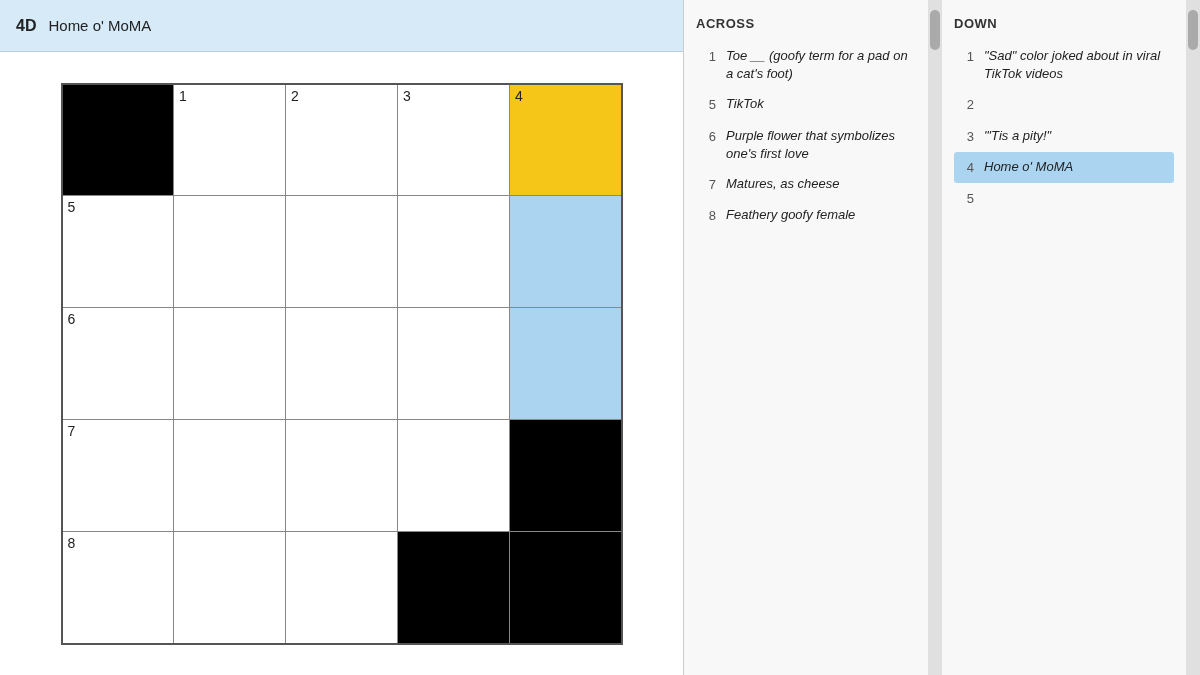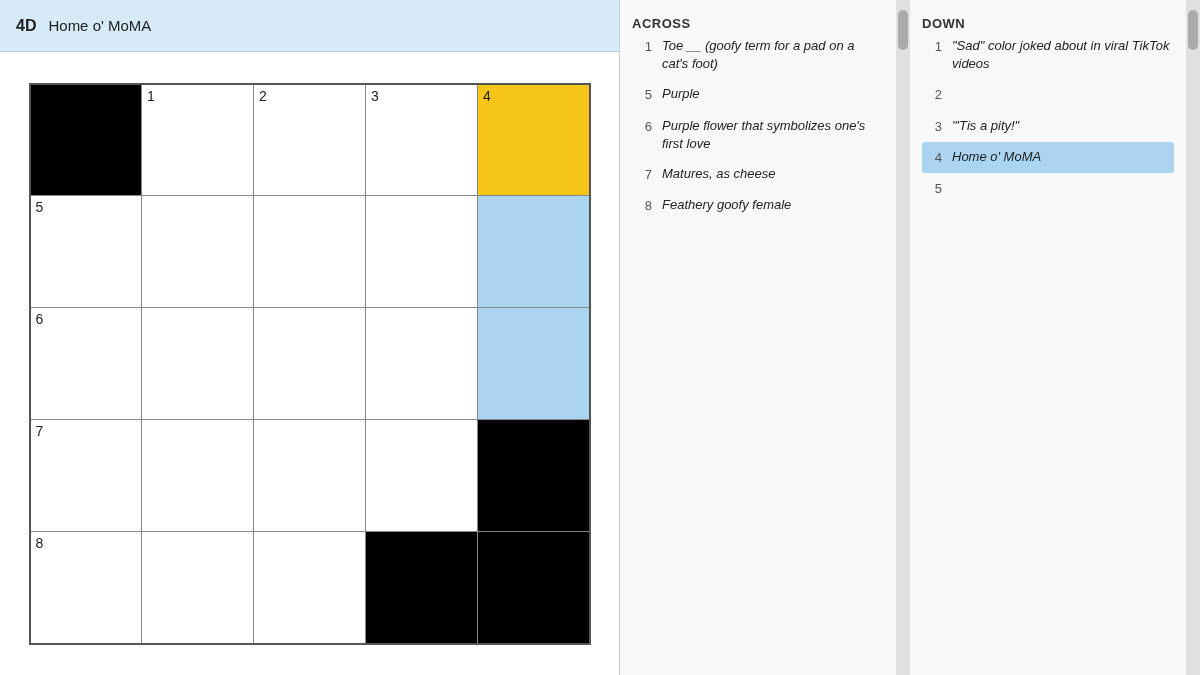--- a/index.html
+++ b/index.html
@@ -7,21 +7,21 @@
       font-family: Arial, sans-serif;
       background: #f0f0f0;
       display: flex;
       width: 1200px;
       height: 675px;
       overflow: hidden;
     }
 
     
     .left-panel {
-      width: 620px;
+      width: 684px;
       display: flex;
       flex-direction: column;
       background: #fff;
       border-right: 1px solid #ccc;
     }
 
     .clue-header {
       background: #d6eaf8;
       padding: 10px 16px;
       display: flex;
@@ -90,20 +90,21 @@
       display: flex;
       flex-direction: column;
       padding: 16px 12px;
       overflow: hidden;
     }
 
     .clues-title {
       font-size: 13px;
       font-weight: bold;
       color: #333;
+      margin-bottom: 10px;
       letter-spacing: 0.5px;
     }
 
     .clue-list {
       list-style: none;
       flex: 1;
       overflow-y: auto;
     }
 
     .clue-item {
@@ -224,21 +225,21 @@
 
   <div class="clues-section">
     <div class="clues-title">ACROSS</div>
     <ul class="clue-list" id="across-list">
         <li class="clue-item">
           <span class="clue-num">1</span>
           <span class="clue-desc">Toe __ (goofy term for a pad on a cat's foot)</span>
         </li>
         <li class="clue-item">
           <span class="clue-num">5</span>
-          <span class="clue-desc">Purple</span>
+          <span class="clue-desc">TikTok</span>
         </li>
         <li class="clue-item">
           <span class="clue-num">6</span>
           <span class="clue-desc">Purple flower that symbolizes one's first love</span>
         </li>
         <li class="clue-item">
           <span class="clue-num">7</span>
           <span class="clue-desc">Matures, as cheese</span>
         </li>
         <li class="clue-item">

